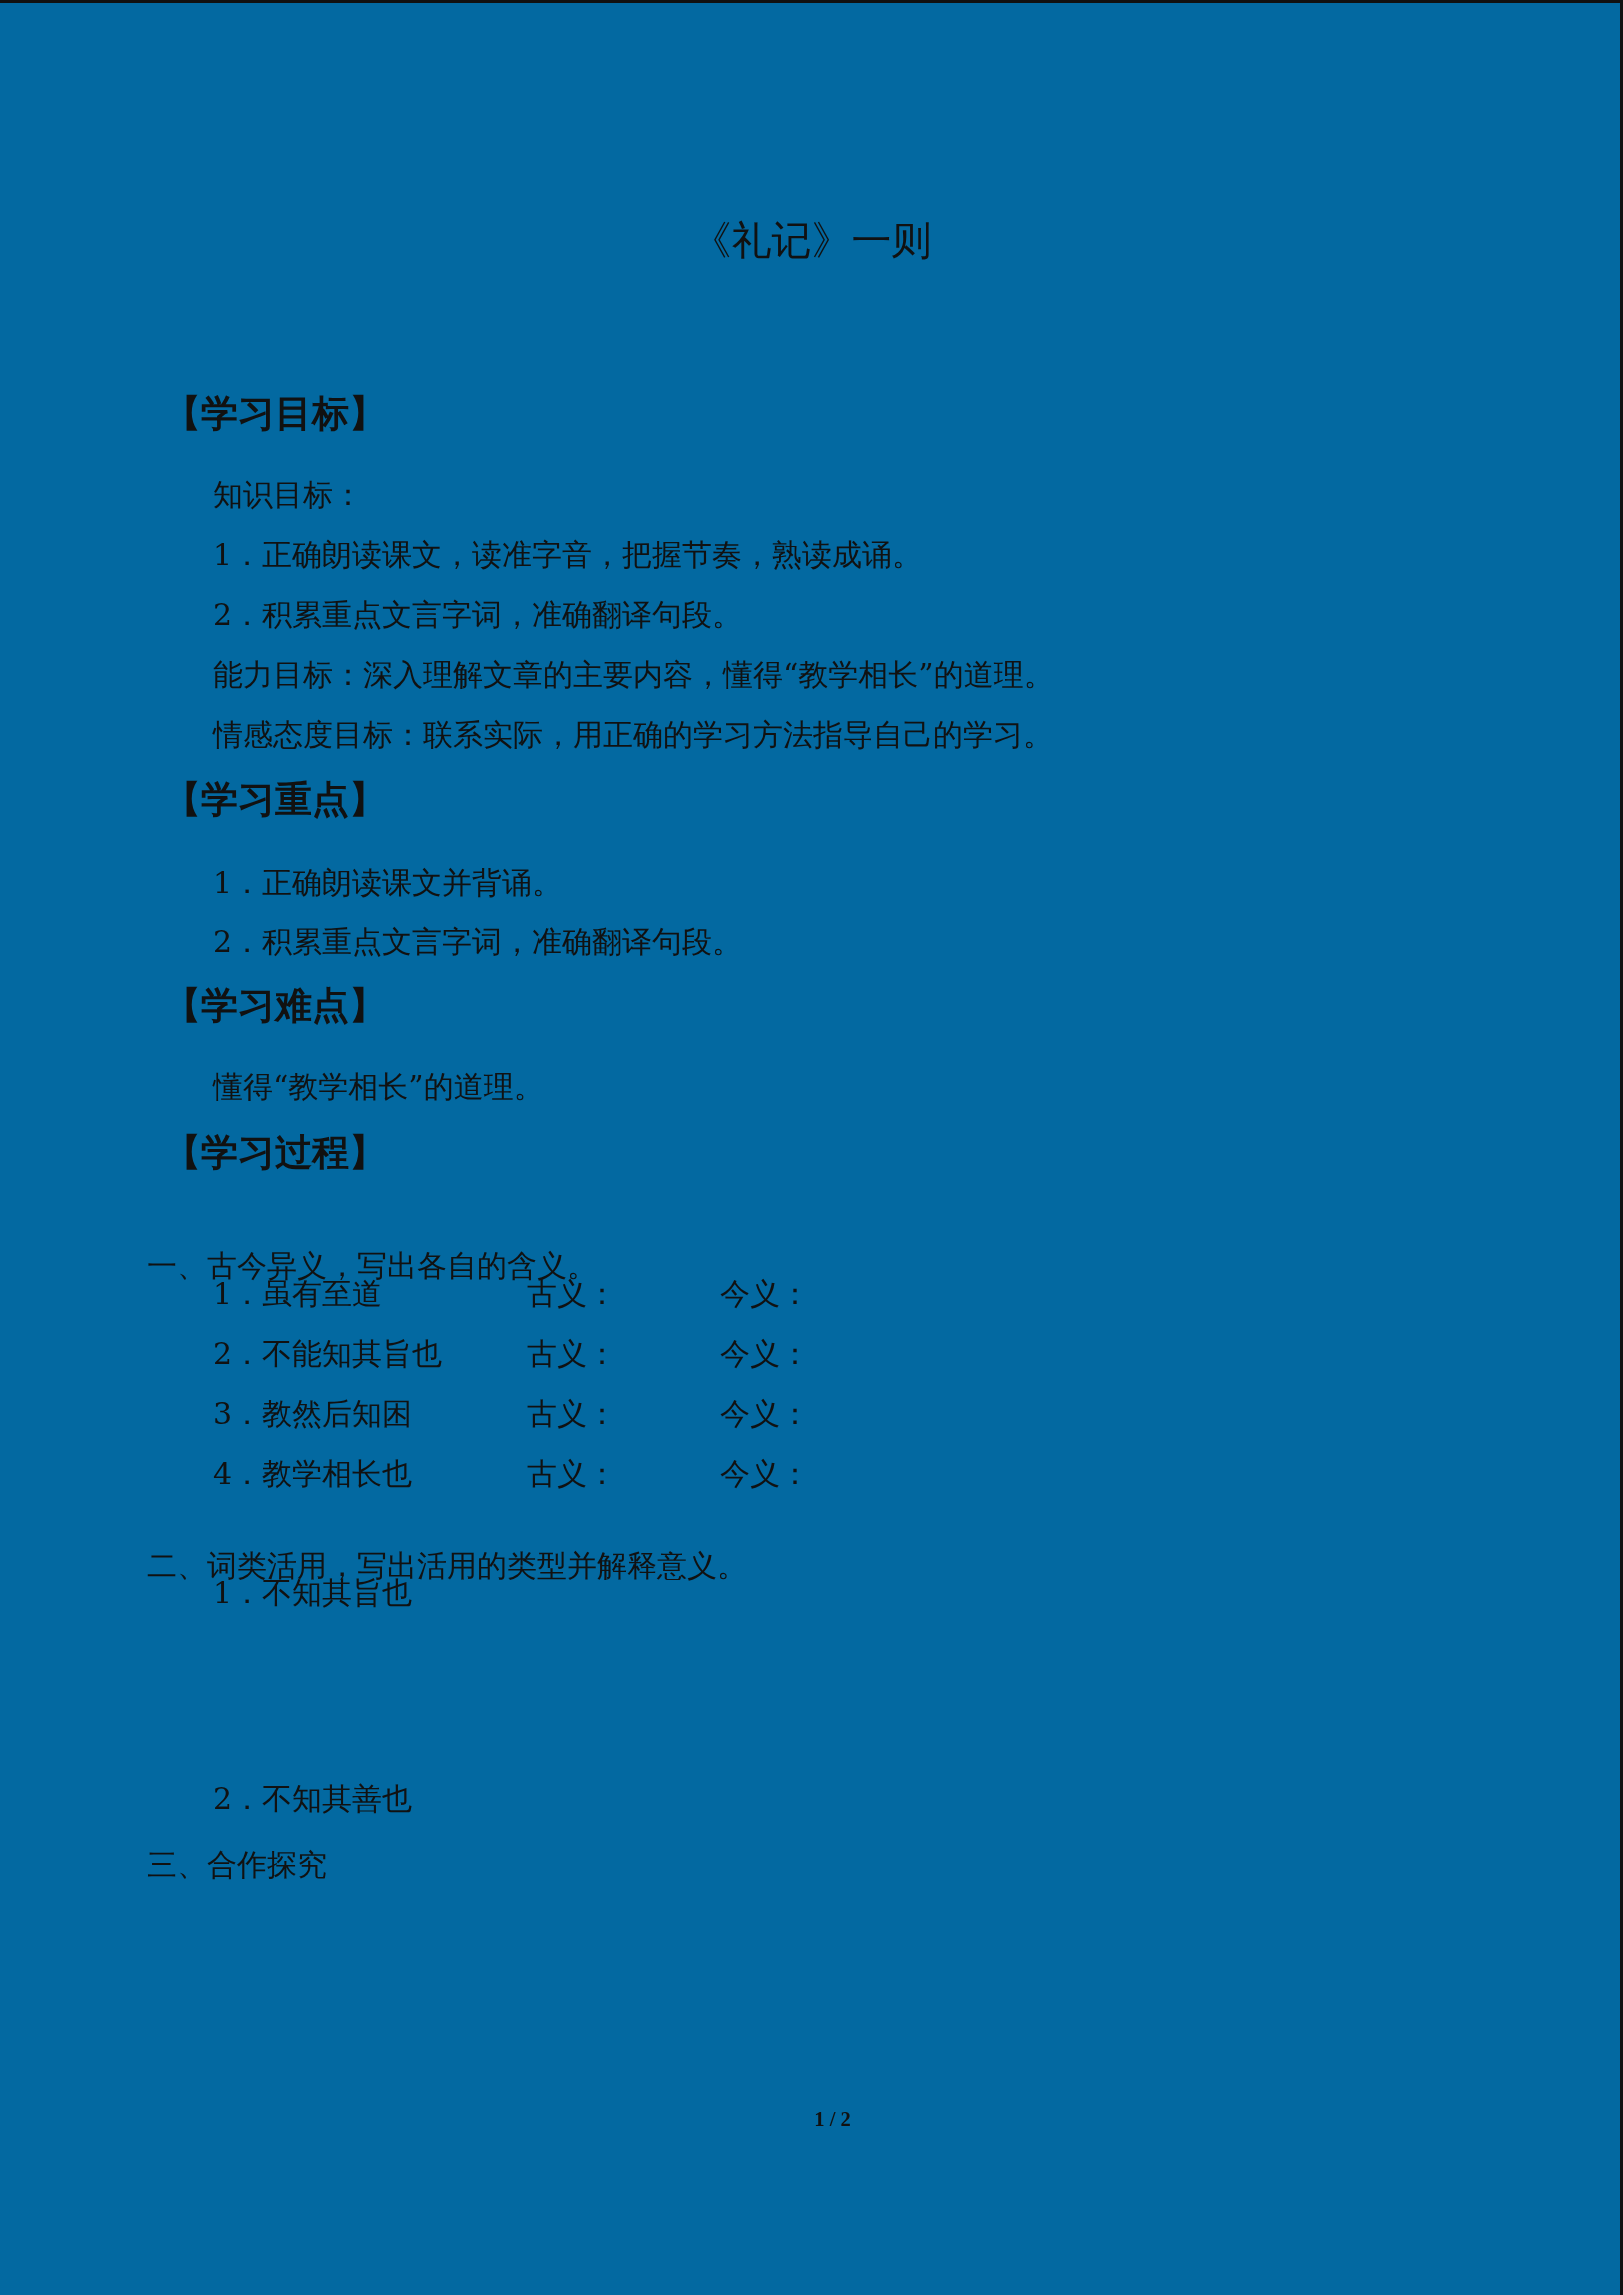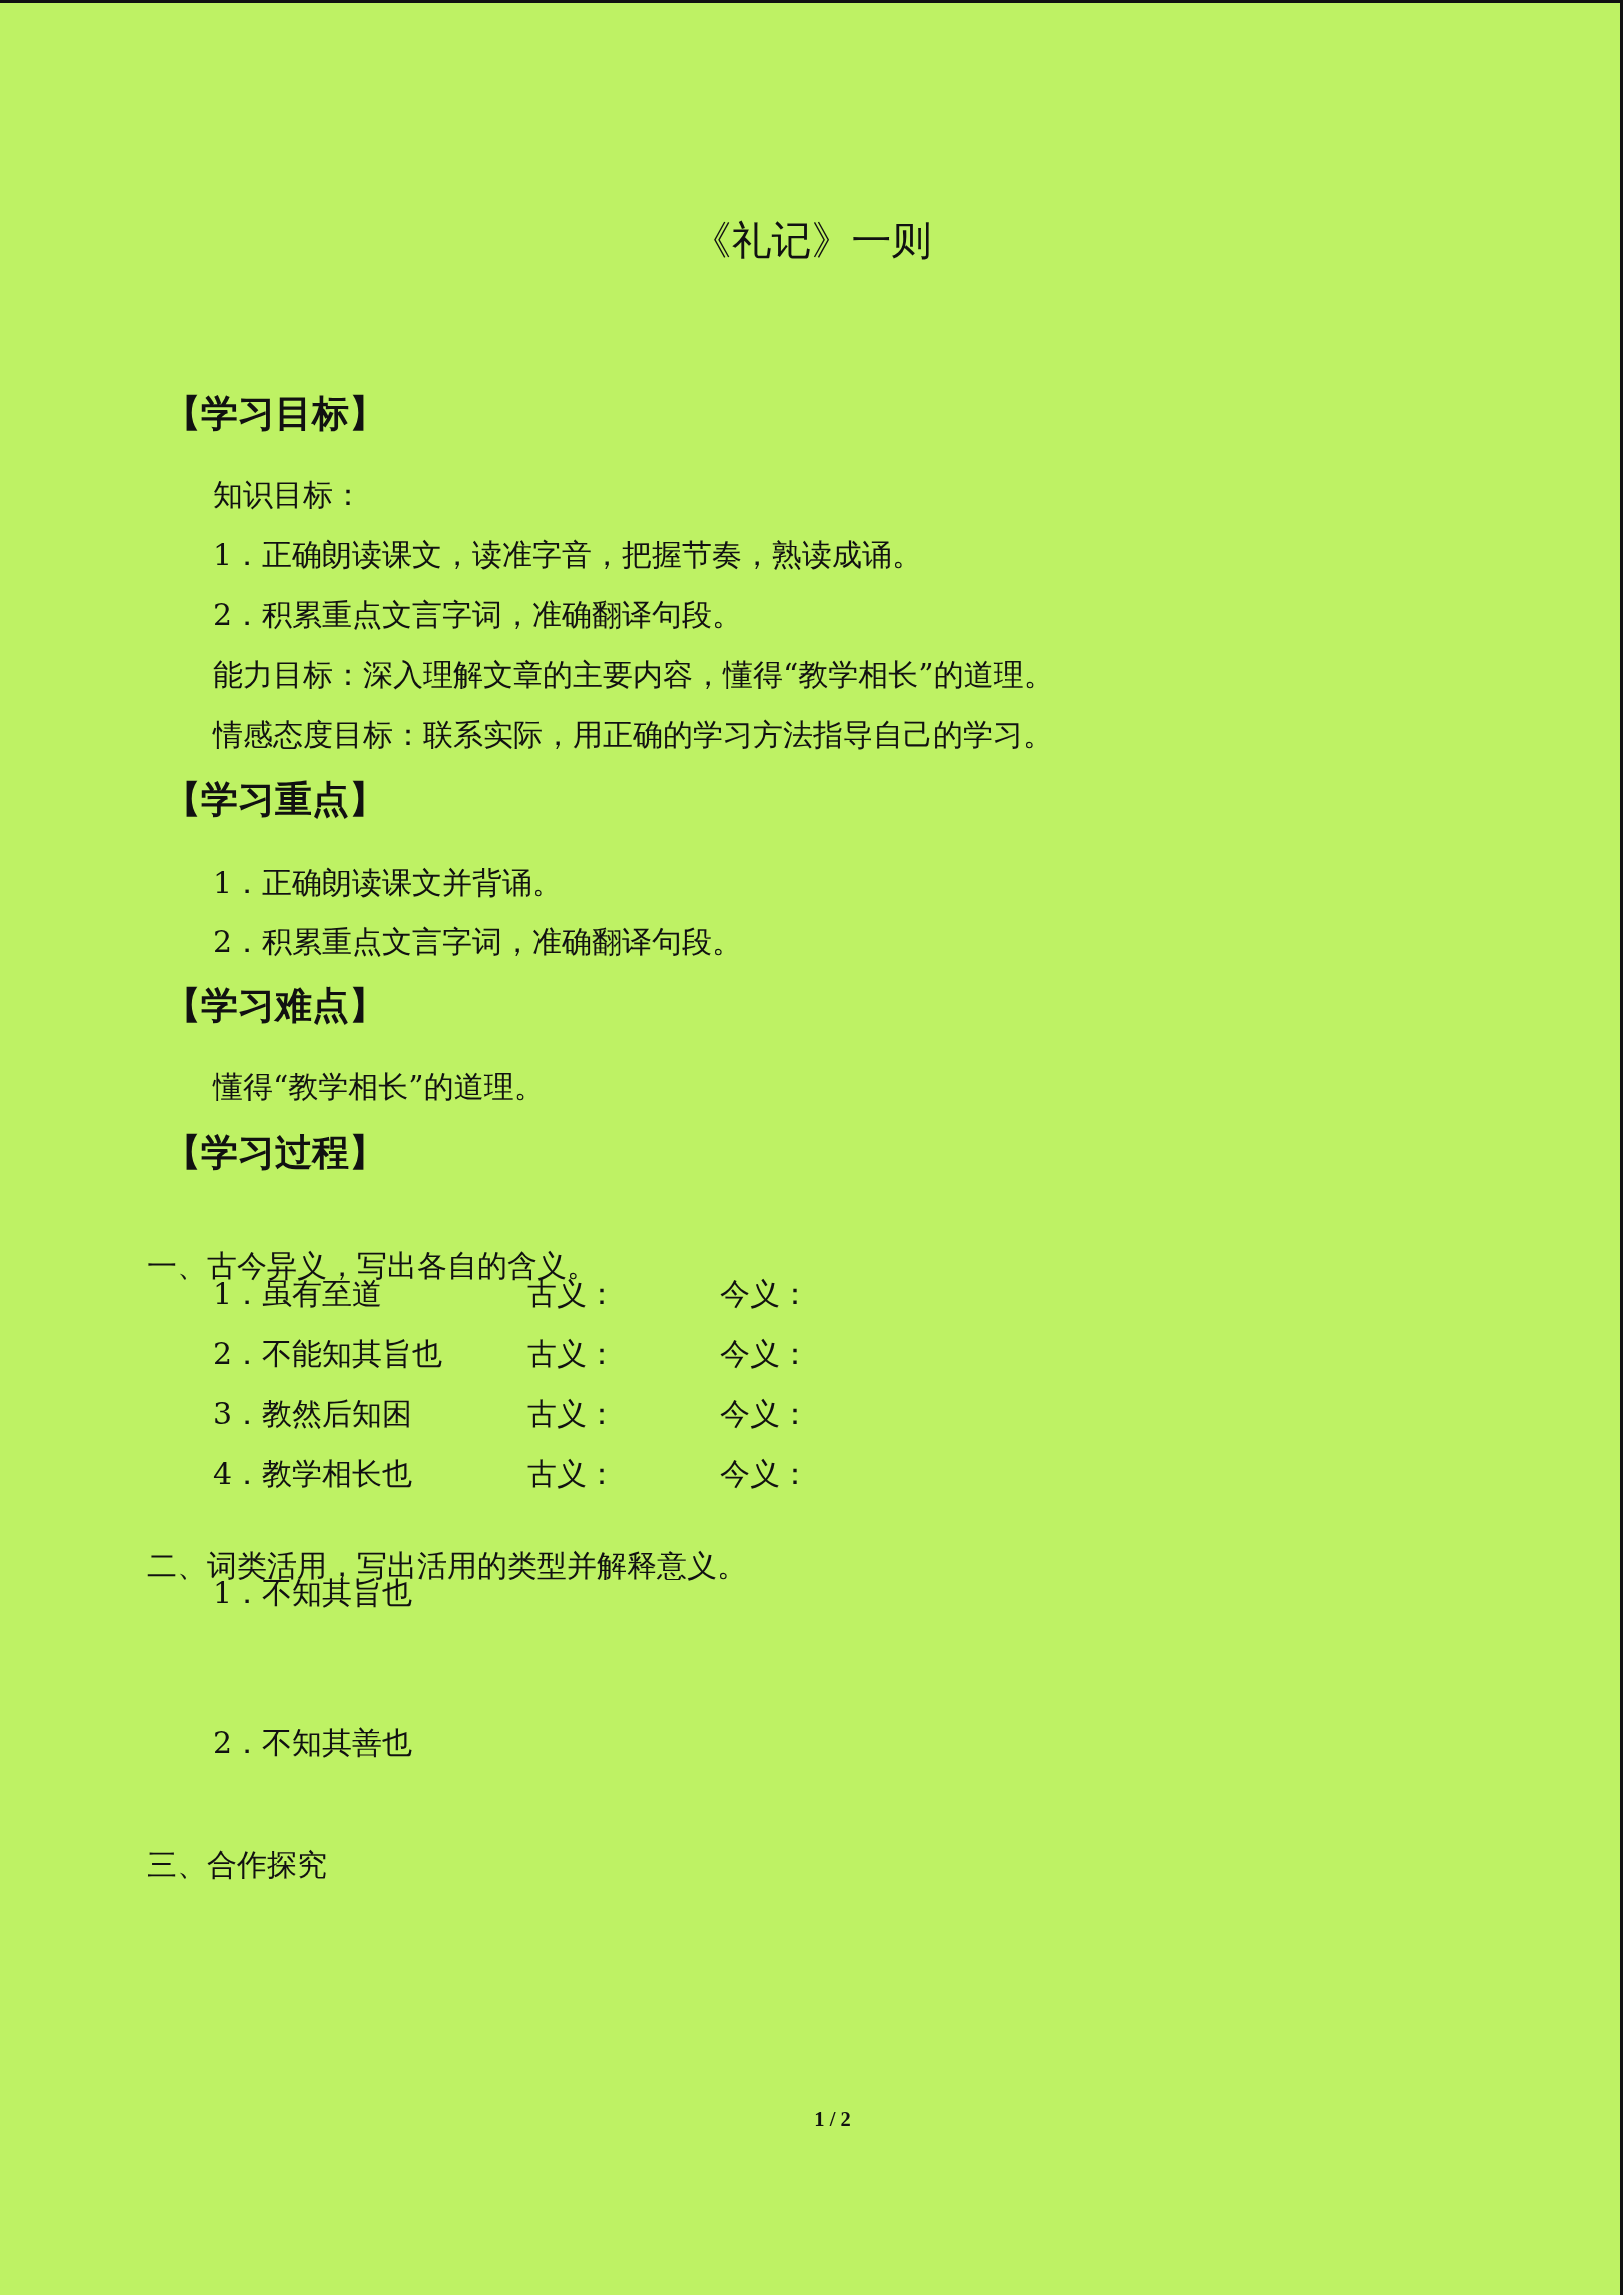--- a/index.html
+++ b/index.html
@@ -1,18 +1,18 @@
 <!DOCTYPE html>
 <html style="font-size:11px"><head>
 <meta charset="utf-8">
 <style>
   html, body { margin: 0; padding: 0; background: #ffffff; }
   body { width: 1623px; height: 2295px; position: relative; overflow: hidden;
          font-family: "DejaVu Serif", "Liberation Serif", serif; color: #111111; }
-  .page { position: absolute; left: 0; top: 0; width: 1623px; height: 2295px; background: #bef264; }
+  .page { position: absolute; left: 0; top: 0; width: 1623px; height: 2295px; background: #0369a1; }
   .border-top { position: absolute; left: 0; top: 0; width: 1623px; height: 2.7px; background: #111111; }
   .border-right { position: absolute; right: 0; top: 0; width: 2.7px; height: 2295px; background: #111111; }
   .line { position: absolute; white-space: nowrap; line-height: 1; }
   .title { left: 0; width: 1623px; text-align: center; font-size: 40px; top: 220px; }
   .heading { left: 164px; font-size: 37px; font-weight: bold; font-family: "DejaVu Sans", "Liberation Sans", sans-serif; }
   .body { left: 213px; font-size: 30px; }
   .top-item { left: 147px; font-size: 30px; margin-top: 32px; }
   .col-a { left: 527px; }
   .col-b { left: 720px; }
   .pagenum { left: 0; width: 1623px; text-align: center; font-size: 20.5px; font-weight: bold; top: 2109px;
@@ -56,19 +56,19 @@
   <div class="line body" style="top:1399px">3．教然后知困</div>
   <div class="line body col-a" style="top:1399px">古义：</div>
   <div class="line body col-b" style="top:1399px">今义：</div>
 
   <div class="line body" style="top:1459px">4．教学相长也</div>
   <div class="line body col-a" style="top:1459px">古义：</div>
   <div class="line body col-b" style="top:1459px">今义：</div>
 
   <div class="line top-item" style="top:1519px">二、词类活用，写出活用的类型并解释意义。</div>
   <div class="line body" style="top:1578px">1．不知其旨也</div>
-  <div class="line body" style="top:1728px">2．不知其善也</div>
+  <div class="line body" style="top:1784px">2．不知其善也</div>
 
   <div class="line top-item" style="top:1818px">三、合作探究</div>
 
   <div class="line pagenum">1 / 2</div>
 </div>
 
 
 </body></html>

